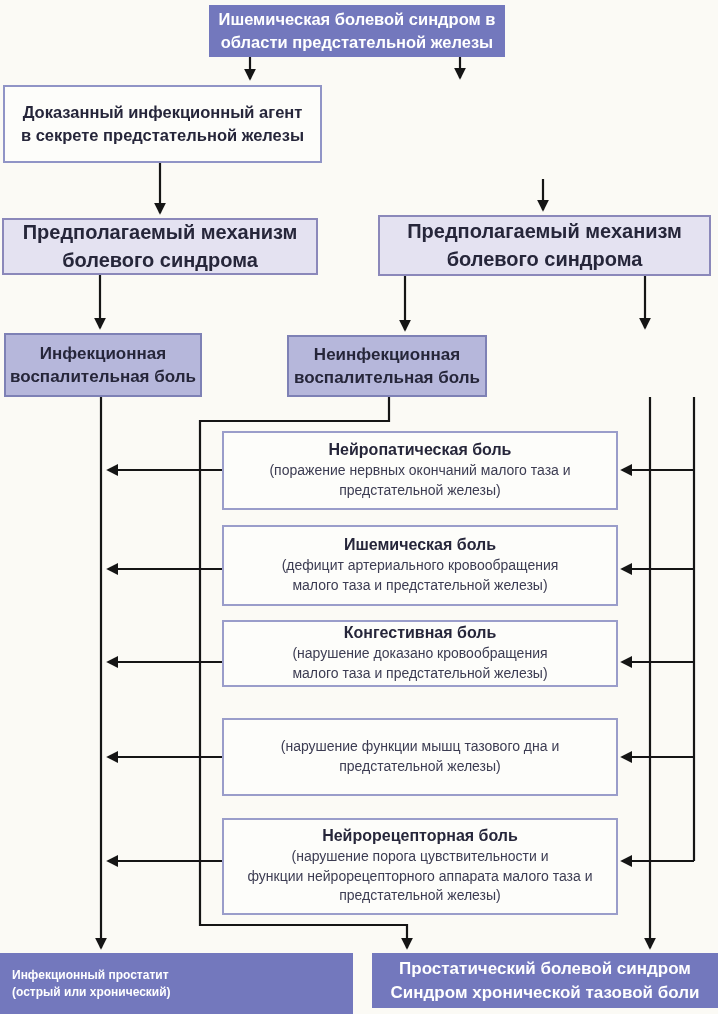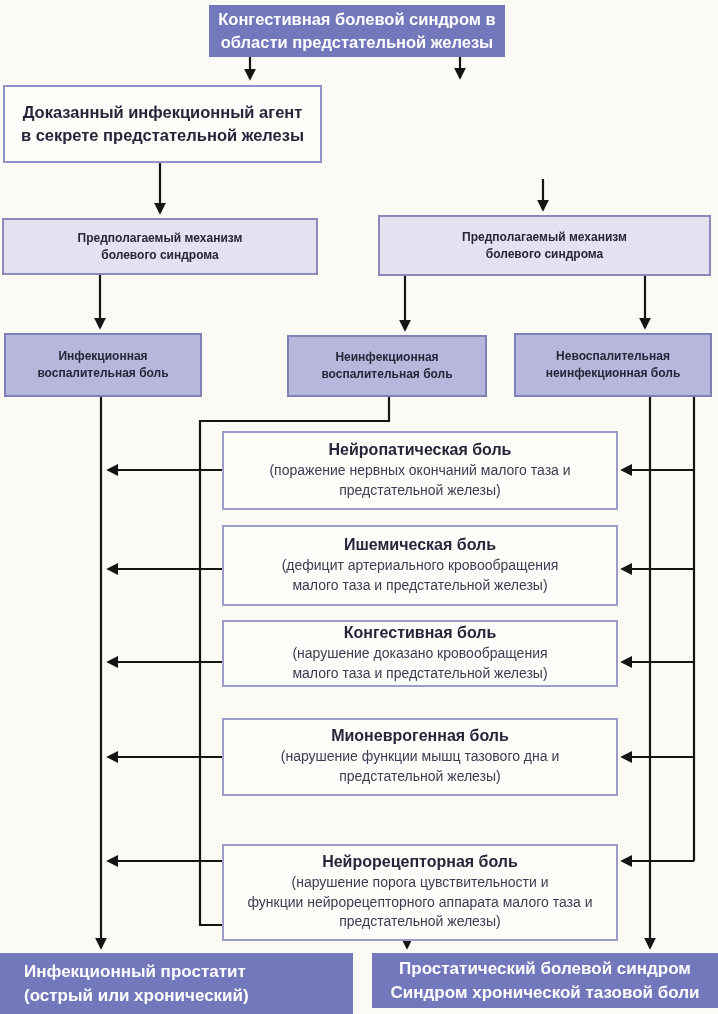--- a/index.html
+++ b/index.html
@@ -12,35 +12,35 @@
     align-items:center;justify-content:center;text-align:center;
     white-space:pre-line;line-height:1.38;
   }
   .solid{
     background:#7378bd;color:#ffffff;font-weight:bold;font-size:16.5px;border:none;
   }
   .whitebox{
     background:#fdfdfa;border:2px solid #9094c6;color:#26263a;font-weight:bold;font-size:16.5px;
   }
   .lav{
-    background:#e4e2f1;border:2px solid #8b88ba;color:#26263a;font-weight:bold;font-size:12px;
+    background:#e4e2f1;border:2px solid #8b88ba;color:#26263a;font-weight:bold;font-size:20px;
   }
   .midlav{
-    background:#b6b7db;border:2px solid #7e81b5;color:#26263a;font-weight:bold;font-size:12px;
+    background:#b6b7db;border:2px solid #7e81b5;color:#26263a;font-weight:bold;font-size:17px;
   }
   .pain-box{
     position:absolute;box-sizing:border-box;left:222px;width:396px;
     background:#fdfdfa;border:2px solid #9a9dca;
     display:flex;flex-direction:column;align-items:center;justify-content:center;
     text-align:center;padding:4px 8px;
   }
   .pain-title{font-weight:bold;font-size:16px;color:#26263a;white-space:pre-line;margin-bottom:2px;}
   .pain-detail{font-size:14px;color:#3c3c52;line-height:1.42;white-space:pre-line;}
   .outcome-left{
-    align-items:flex-start;text-align:left;padding-left:24px;font-size:17px;line-height:1.4;
+    align-items:flex-start;text-align:left;padding-left:12px;font-size:12px;line-height:1.4;
   }
   .outcome-right{font-size:17px;line-height:1.4;}
   #connectors{position:absolute;left:0;top:0;pointer-events:none;}
 </style>
 </head>
 <body>
 
 <div id="stage">
 
   <svg id="connectors" width="718" height="1014" viewBox="0 0 718 1014">
@@ -70,67 +70,64 @@
       <path d="M222,861 H108" marker-end="url(#arw)"></path>
 
       <path d="M694,470 H622" marker-end="url(#arw)"></path>
       <path d="M694,569 H622" marker-end="url(#arw)"></path>
       <path d="M694,662 H622" marker-end="url(#arw)"></path>
       <path d="M694,757 H622" marker-end="url(#arw)"></path>
       <path d="M694,861 H622" marker-end="url(#arw)"></path>
     </g>
   </svg>
 
-  <div class="box solid" style="left:209px;top:5px;width:296px;height:52px">Конгестивная болевой синдром в
+  <div class="box solid" style="left:209px;top:5px;width:296px;height:52px">Ишемическая болевой синдром в
 области предстательной железы</div>
 
   <div class="box whitebox" style="left:3px;top:85px;width:319px;height:78px">Доказанный инфекционный агент
 в секрете предстательной железы</div>
 
 
   <div class="box lav" style="left:2px;top:218px;width:316px;height:57px">Предполагаемый механизм
 болевого синдрома</div>
 
   <div class="box lav" style="left:378px;top:215px;width:333px;height:61px">Предполагаемый механизм
 болевого синдрома</div>
 
   <div class="box midlav" style="left:4px;top:333px;width:198px;height:64px">Инфекционная
 воспалительная боль</div>
 
   <div class="box midlav" style="left:287px;top:335px;width:200px;height:62px">Неинфекционная
 воспалительная боль</div>
 
-  <div class="box midlav" style="left:514px;top:333px;width:198px;height:64px">Невоспалительная
-неинфекционная  боль</div>
 
   <div class="pain-box" style="top:431px;height:79px">
     <div class="pain-title">Нейропатическая боль</div>
     <div class="pain-detail">(поражение нервных окончаний малого таза и
 предстательной железы)</div>
   </div>
 
   <div class="pain-box" style="top:525px;height:81px">
     <div class="pain-title">Ишемическая боль</div>
     <div class="pain-detail">(дефицит артериального кровообращения
 малого таза и предстательной железы)</div>
   </div>
 
   <div class="pain-box" style="top:620px;height:67px">
     <div class="pain-title">Конгестивная боль</div>
     <div class="pain-detail">(нарушение доказано кровообращения
 малого таза и предстательной железы)</div>
   </div>
 
   <div class="pain-box" style="top:718px;height:78px">
-    <div class="pain-title">Мионеврогенная боль</div>
     <div class="pain-detail">(нарушение функции мышц тазового дна и
 предстательной железы)</div>
   </div>
 
-  <div class="pain-box" style="top:844px;height:97px">
+  <div class="pain-box" style="top:818px;height:97px">
     <div class="pain-title">Нейрорецепторная боль</div>
     <div class="pain-detail">(нарушение порога цувствительности и
 функции нейрорецепторного аппарата малого таза и
 предстательной железы)</div>
   </div>
 
   <div class="box solid outcome-left" style="left:0px;top:953px;width:353px;height:61px">Инфекционный простатит
 (острый или хронический)</div>
 
   <div class="box solid outcome-right" style="left:372px;top:953px;width:346px;height:55px">Простатический болевой синдром

